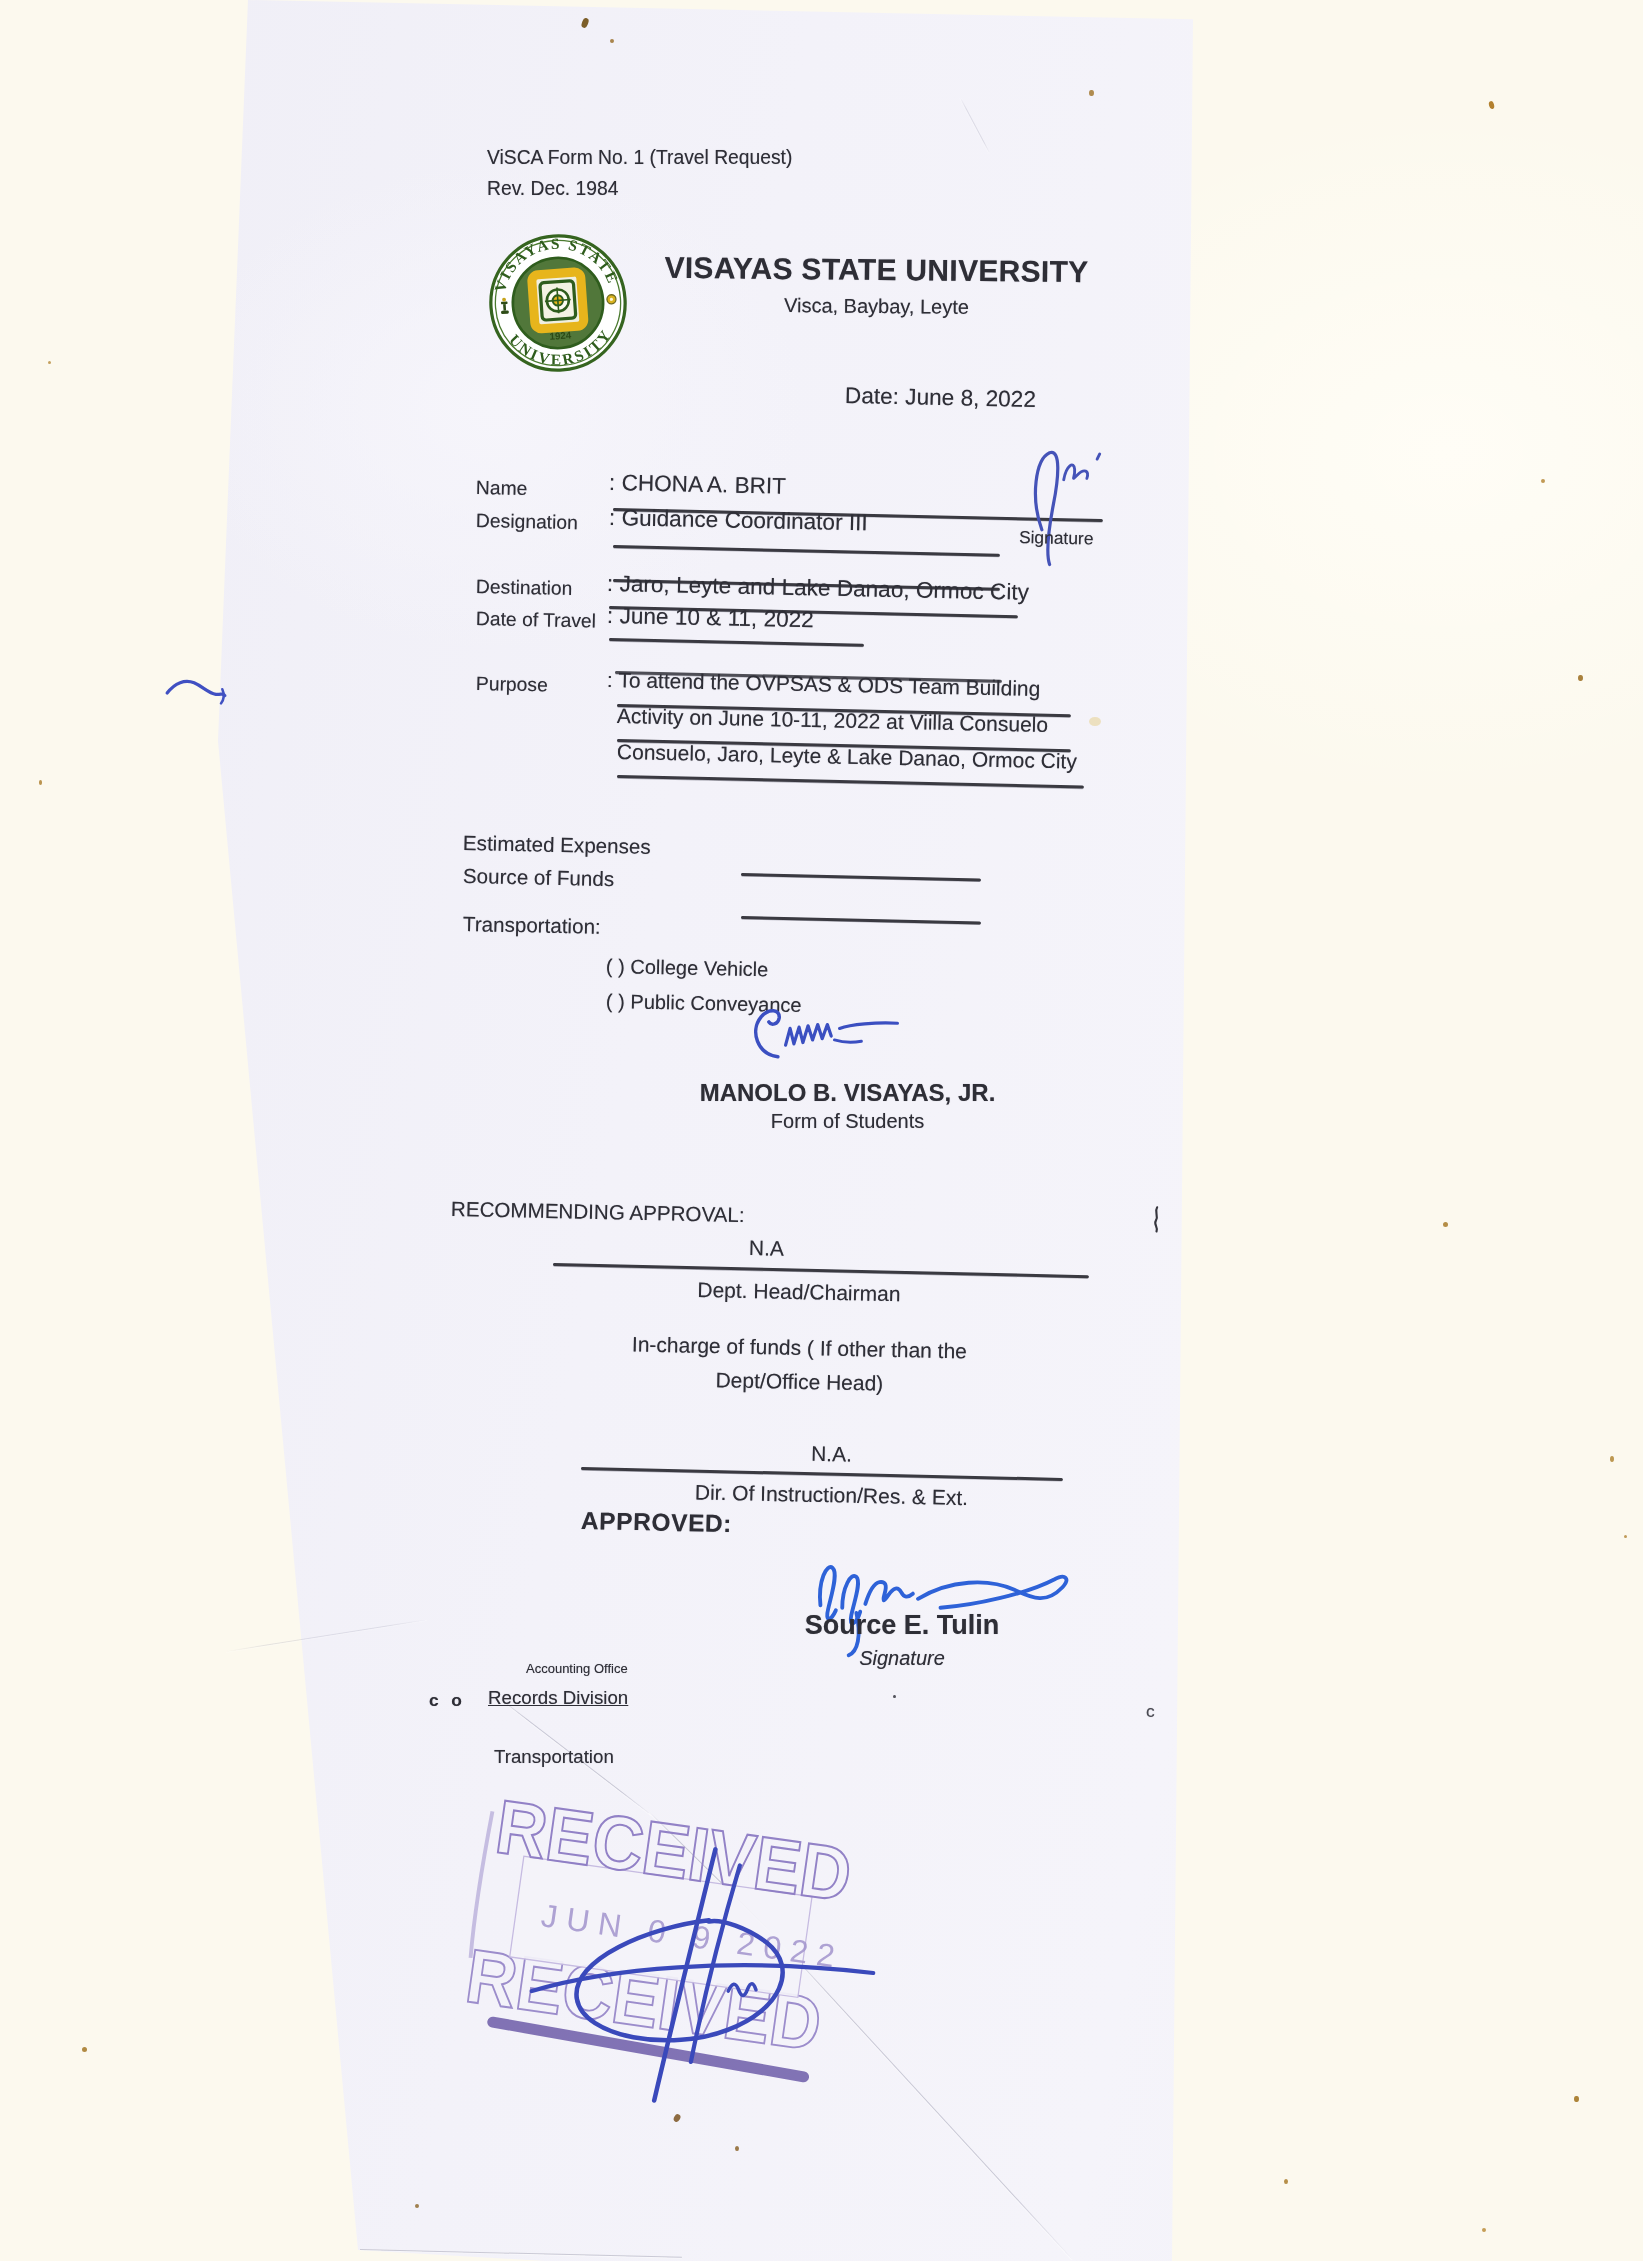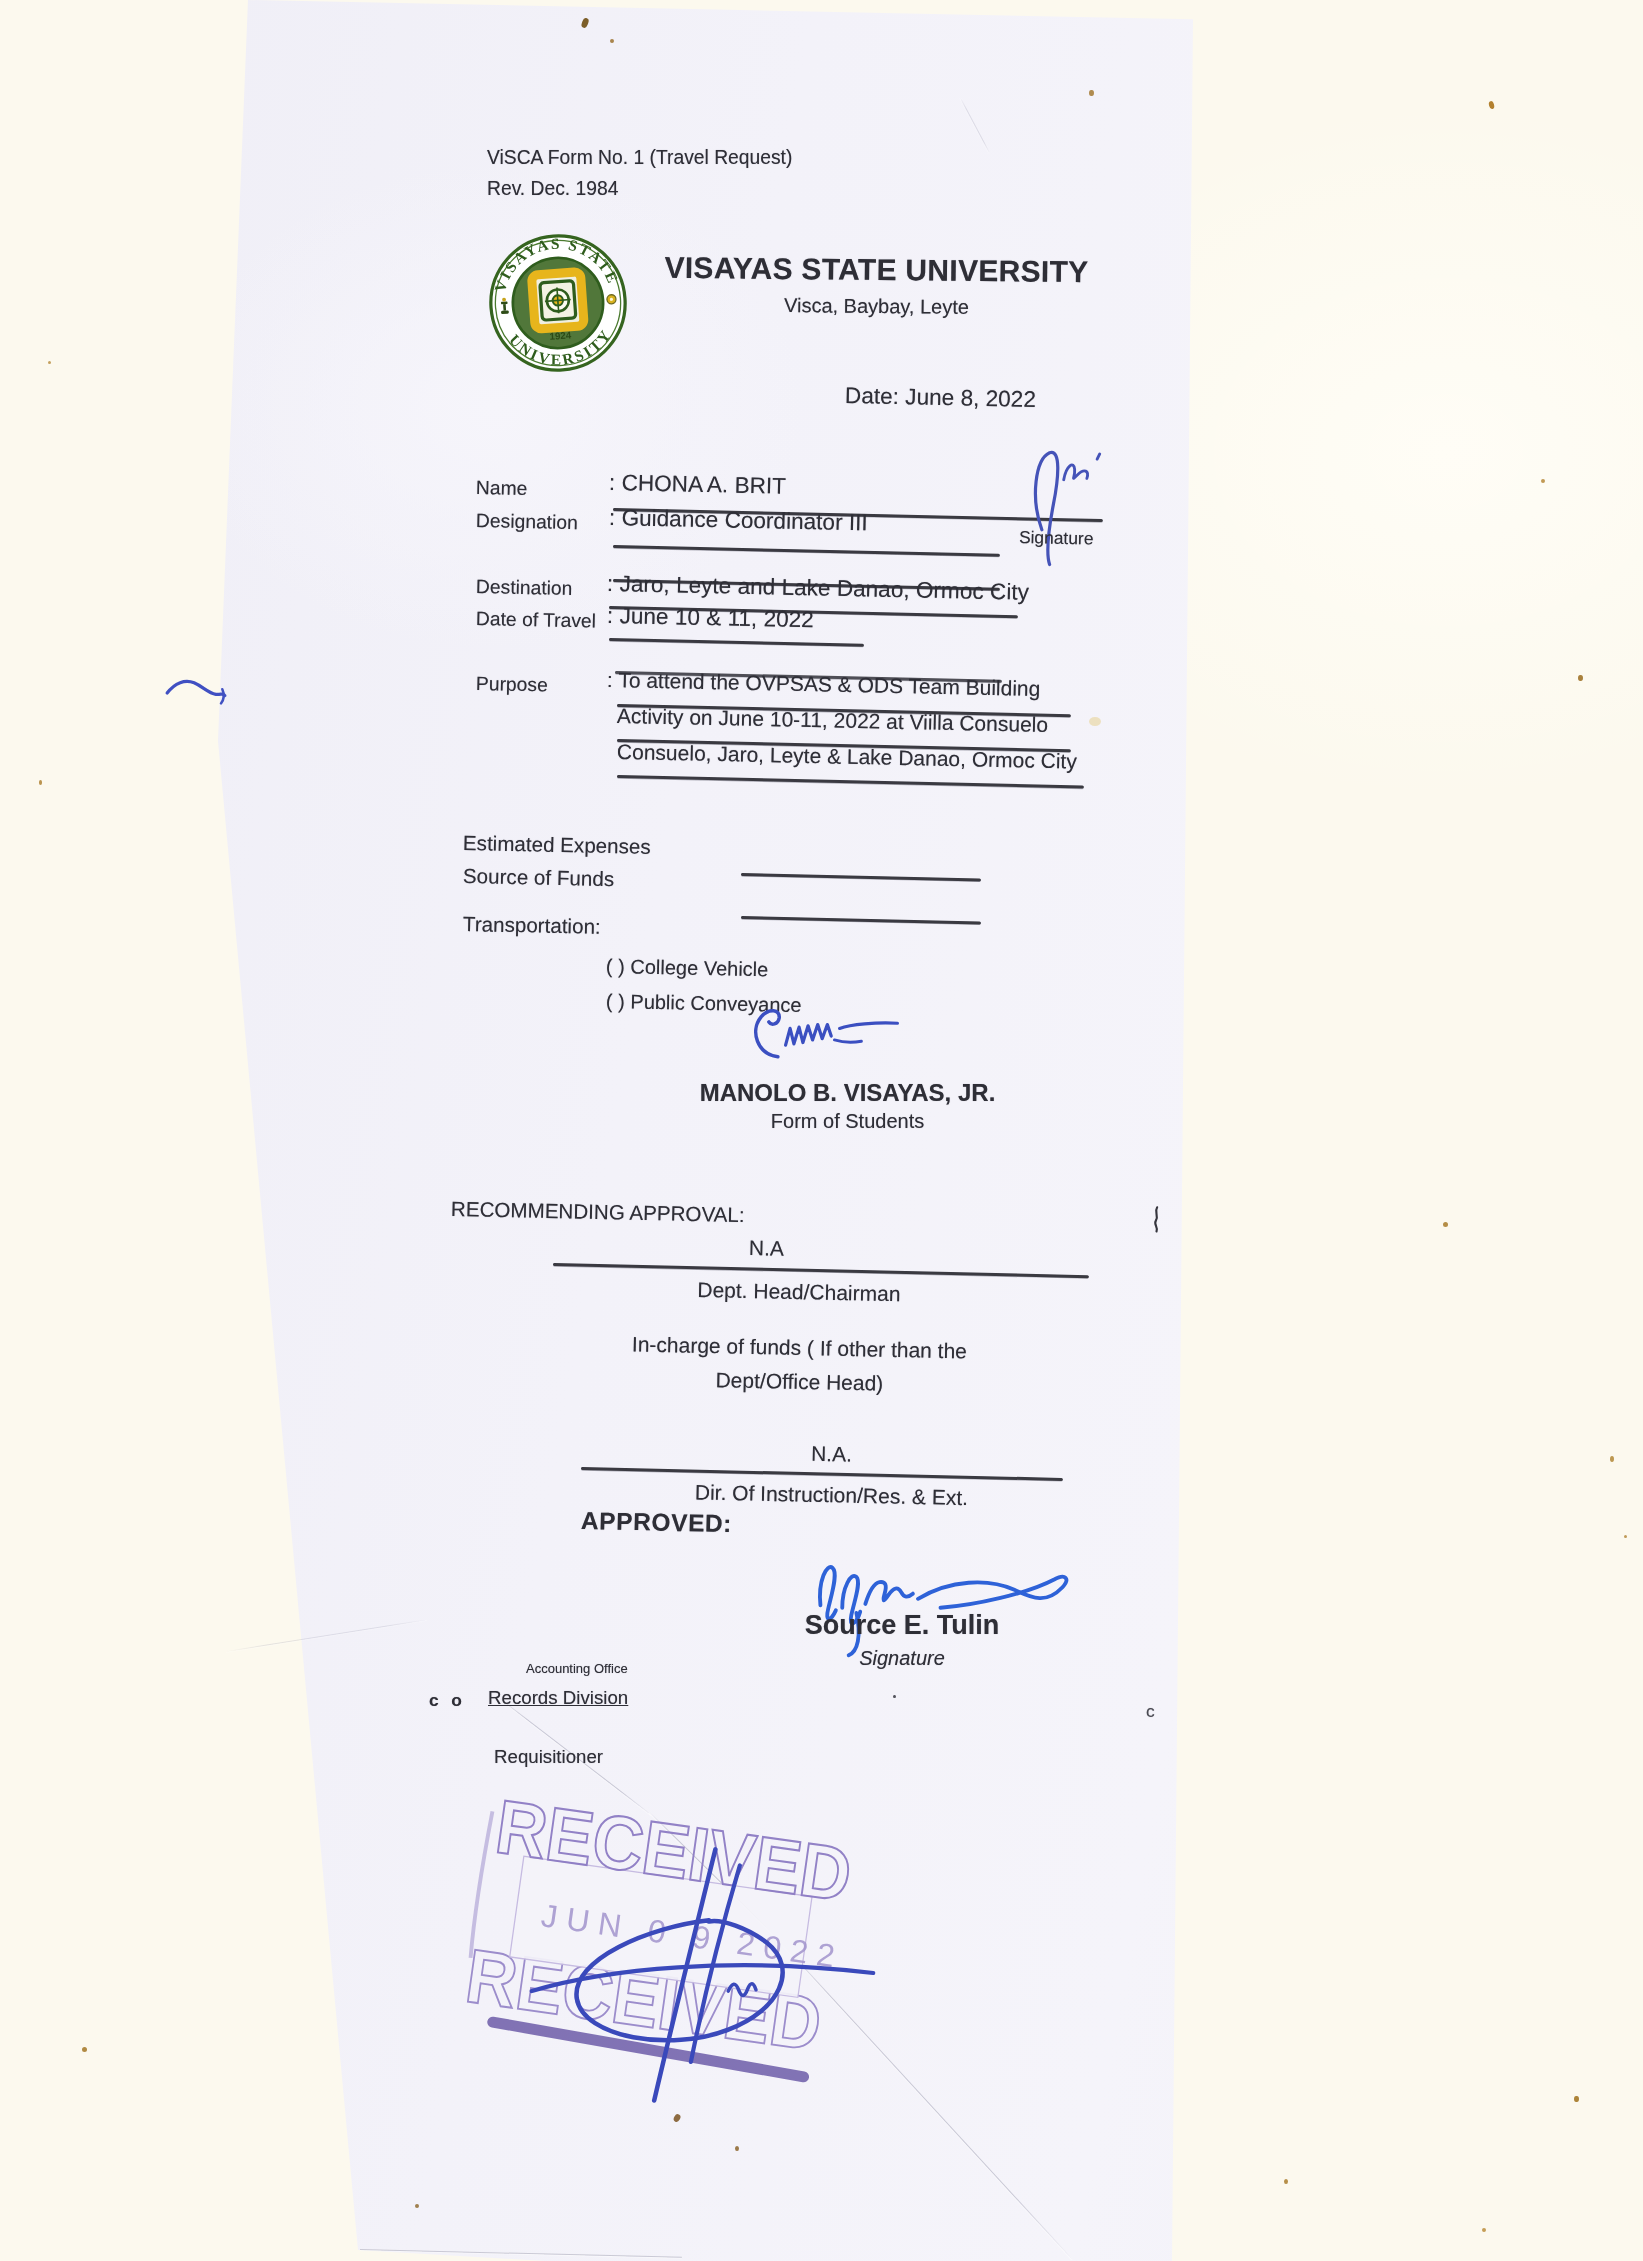--- a/index.html
+++ b/index.html
@@ -164,21 +164,21 @@
     <path class="sig" stroke="#2e62d8" stroke-width="6" d="M 84 112 C 92 148, 86 172, 72 178"></path>
     <path class="sig" stroke="#2e62d8" stroke-width="6" d="M 98 98 Q 108 66, 120 64 Q 134 62, 128 82 Q 122 102, 134 84 Q 146 66, 154 80 Q 160 92, 172 82"></path>
     <path class="sig" stroke="#2e62d8" stroke-width="6" d="M 180 90 C 230 60, 290 58, 330 76 C 360 90, 380 98, 405 72 C 417 59, 410 50, 392 60 C 350 82, 270 100, 215 104"></path>
   </svg>
   <div class="t b ctr" style="left:760px;top:1610px;width:284px;font-size:27px;">Source E. Tulin</div>
   <div class="t ctr" style="left:760px;top:1647px;width:284px;font-size:20px;font-style:italic;">Signature</div>
 
   <div class="t" style="left:429px;top:1690px;font-size:17.4px;letter-spacing:3.9px;font-weight:bold;">c o</div>
   <div class="t" style="left:488px;top:1687px;font-size:18.7px;text-decoration:underline;">Records Division</div>
   <div class="t" style="left:492px;top:1661px;font-size:13px;margin-left:34px;">Accounting Office</div>
-  <div class="t" style="left:494px;top:1746px;font-size:18.7px;">Requisitioner</div>
+  <div class="t" style="left:494px;top:1746px;font-size:18.7px;">Transportation</div>
 
   <svg style="left:451px;top:1772px;" width="425" height="309" viewBox="0 0 660 480">
     <g transform="rotate(8 330 240)" font-family="Liberation Sans, sans-serif">
       <text x="38" y="398" font-size="118" font-weight="bold" textLength="555" lengthAdjust="spacingAndGlyphs" fill="none" stroke="#8d7cc4" stroke-width="3" opacity=".85">RECEIVED</text>
       <rect x="100" y="162" width="452" height="158" fill="#f5f4fa" opacity=".93" stroke="#c3b7e0" stroke-width="2"></rect>
       <text x="140" y="266" font-size="50" letter-spacing="14" fill="#a294cd" opacity=".85">JUN 0 9 2022</text>
       <text x="52" y="162" font-size="118" font-weight="bold" textLength="555" lengthAdjust="spacingAndGlyphs" fill="none" stroke="#8d7cc4" stroke-width="3.2" opacity=".95">RECEIVED</text>
       <path d="M 42 100 C 38 180, 36 260, 40 330" fill="none" stroke="#8d7cc4" stroke-width="6" opacity=".45"></path>
       <path d="M 88 424 L 578 441" fill="none" stroke="#6c5ca8" stroke-width="17" stroke-linecap="round" opacity=".85"></path>
     </g>

